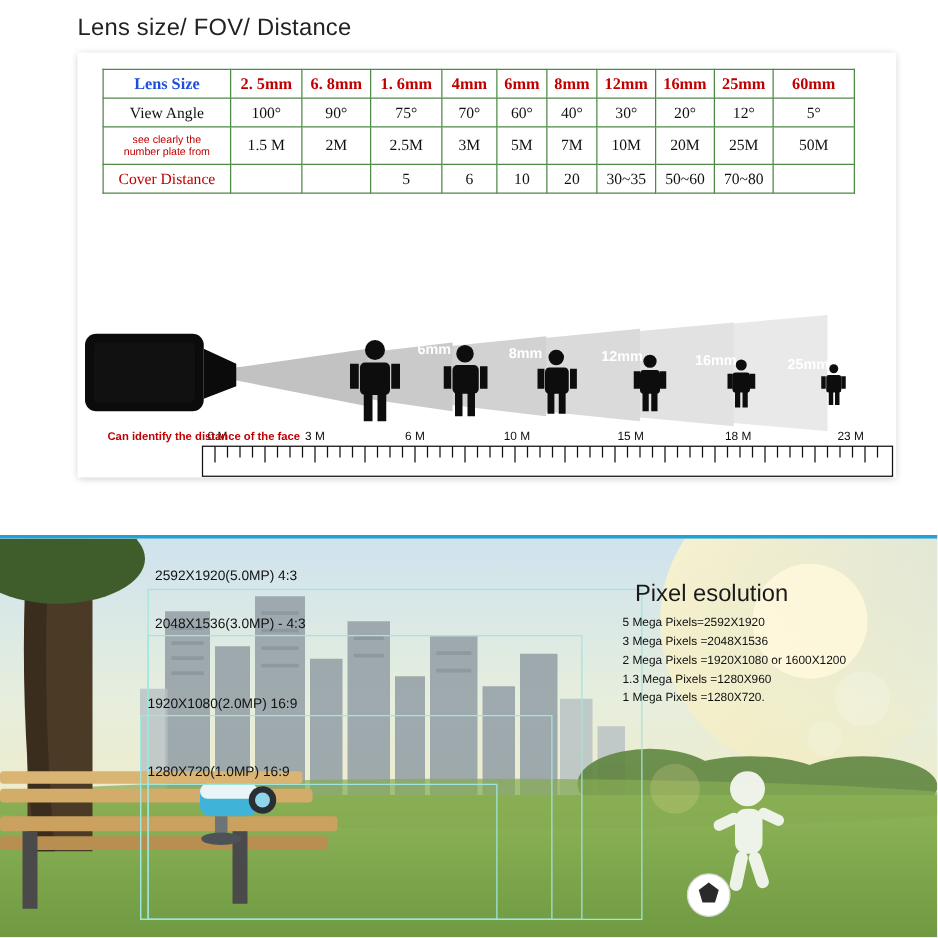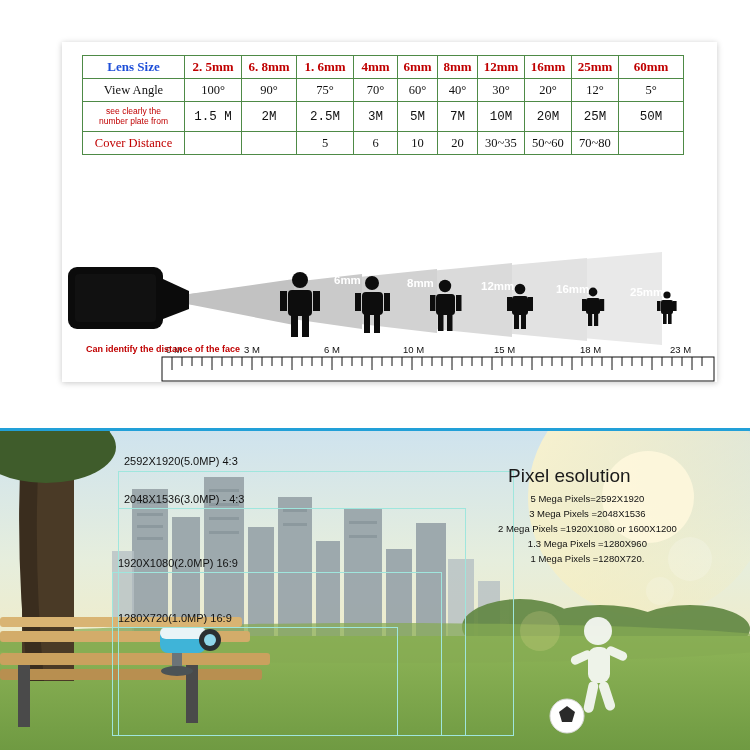--- a/index.html
+++ b/index.html
@@ -70,21 +70,21 @@
   table.fov tr.head td { color:#c00000; font-weight:bold; font-size:13px; }
   table.fov tr.head td.lbl { color:#1d4ed8; font-weight:bold; }
   table.fov tr.r3 td.lbl {
     color: #c00000;
     font-size: 8.5px;
     line-height: 1.15;
     padding: 1px 2px;
     font-family: "Liberation Sans", sans-serif;
     white-space: normal;
   }
-  table.fov tr.r3 td { height: 30px; font-family: Liberation Mono, monospace; }
+  table.fov tr.r3 td { height: 30px; }
 
   
   .diagram {
     position: absolute;
     left: 0; top: 175px;
     width: 655px; height: 165px;
     overflow: hidden;
   }
   .diagram svg { display:block; }
 
@@ -120,21 +120,20 @@
     background: #22a0d8;
   }
 
   
   .bottom-panel {
     position: absolute;
     left: 0; top: 431px;
     width: 750px; height: 319px;
     overflow: hidden;
     background: #cfe0bf;
-    text-align: center;
   }
   .photo { position:absolute; left:0; top:0; width:750px; height:319px; }
 
   .res-box {
     position: absolute;
     border: 1px solid #9fe6dd;
   }
   .res-label {
     position: absolute;
     font-size: 11px;
@@ -159,20 +158,21 @@
     font-family: "Liberation Sans", sans-serif;
   }
 </style>
 </head>
 <body>
 
 <div class="page">
 
   <div class="top-panel">
 
+    <div class="top-title">Lens size/ FOV/ Distance</div>
 
     <div class="card">
 
       <table class="fov">
         <tbody>
             <tr class="head">
           <td class="lbl">Lens Size</td>
           <td class="col-a">2. 5mm</td>
           <td class="col-b">6. 8mm</td>
           <td class="col-c">1. 6mm</td>

